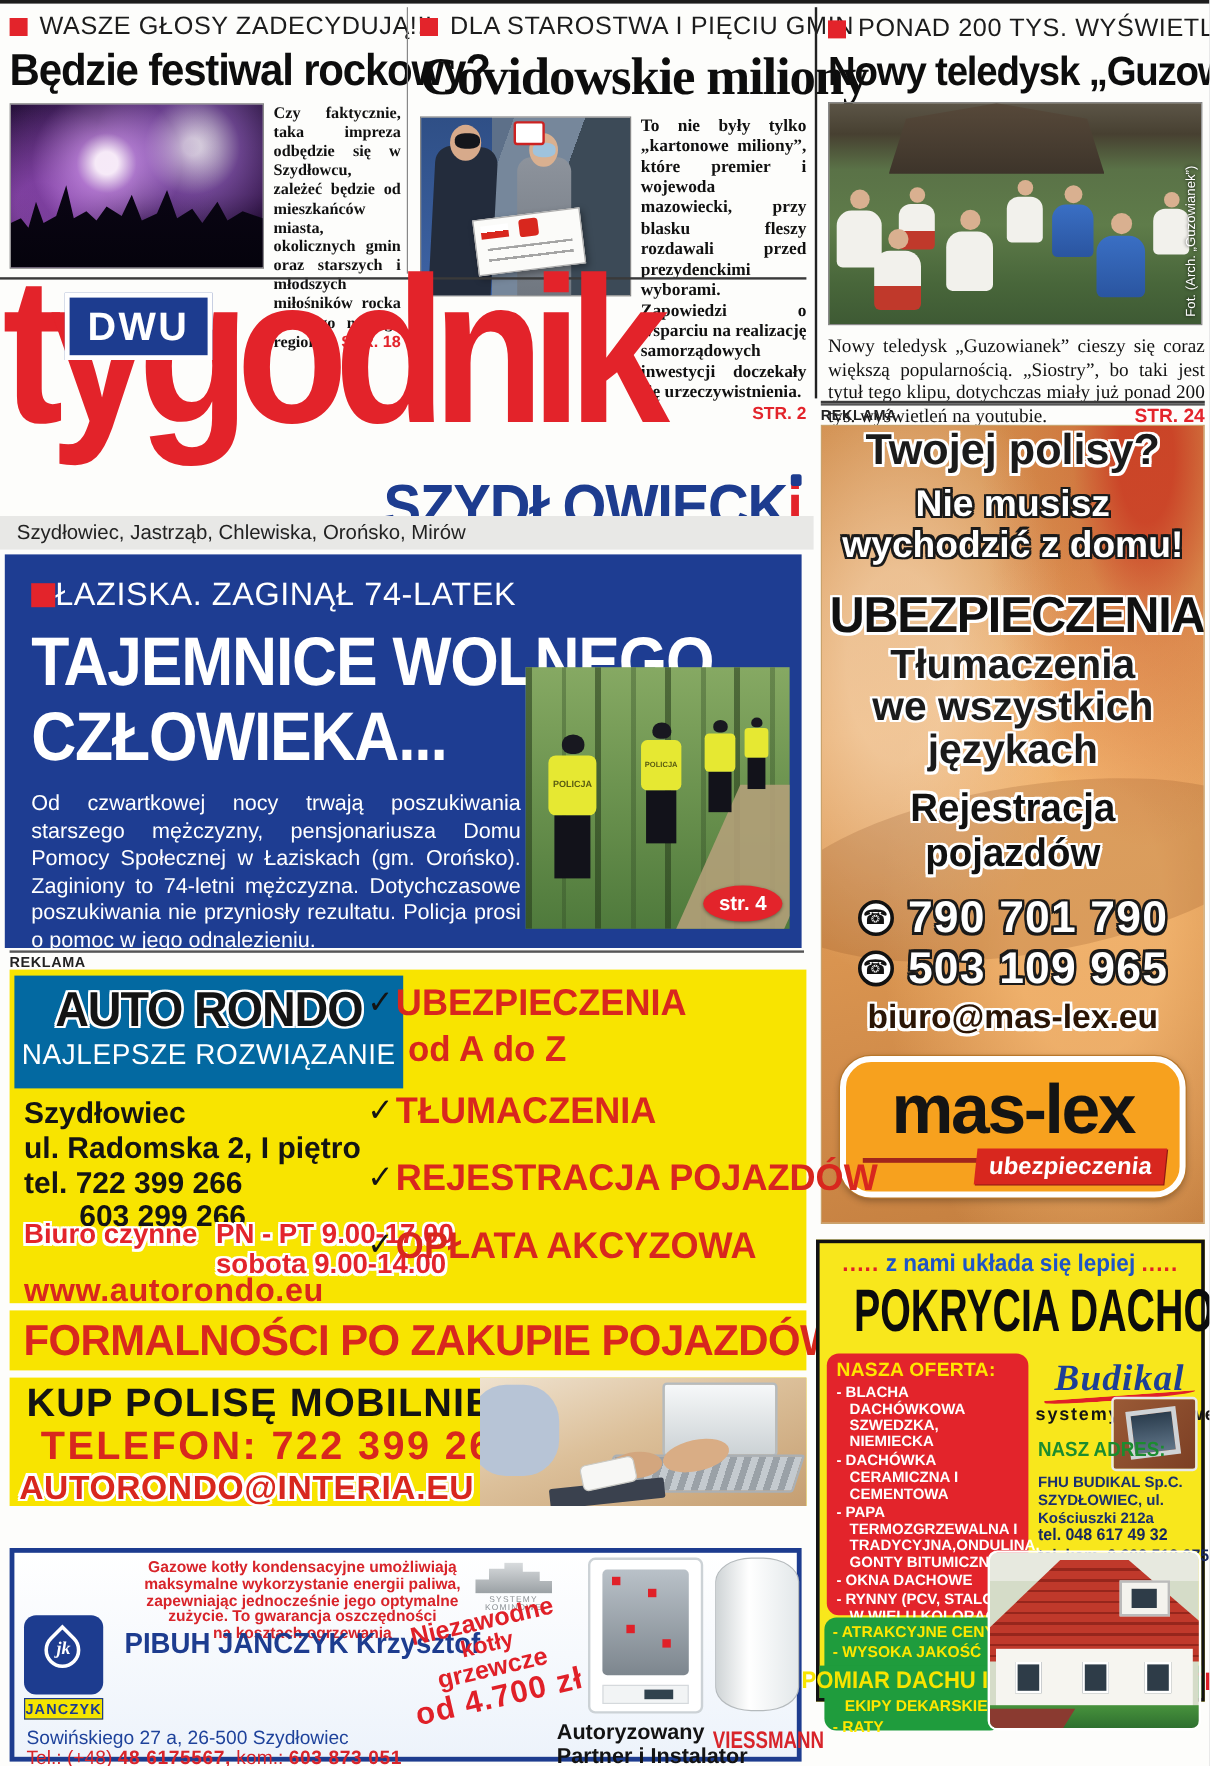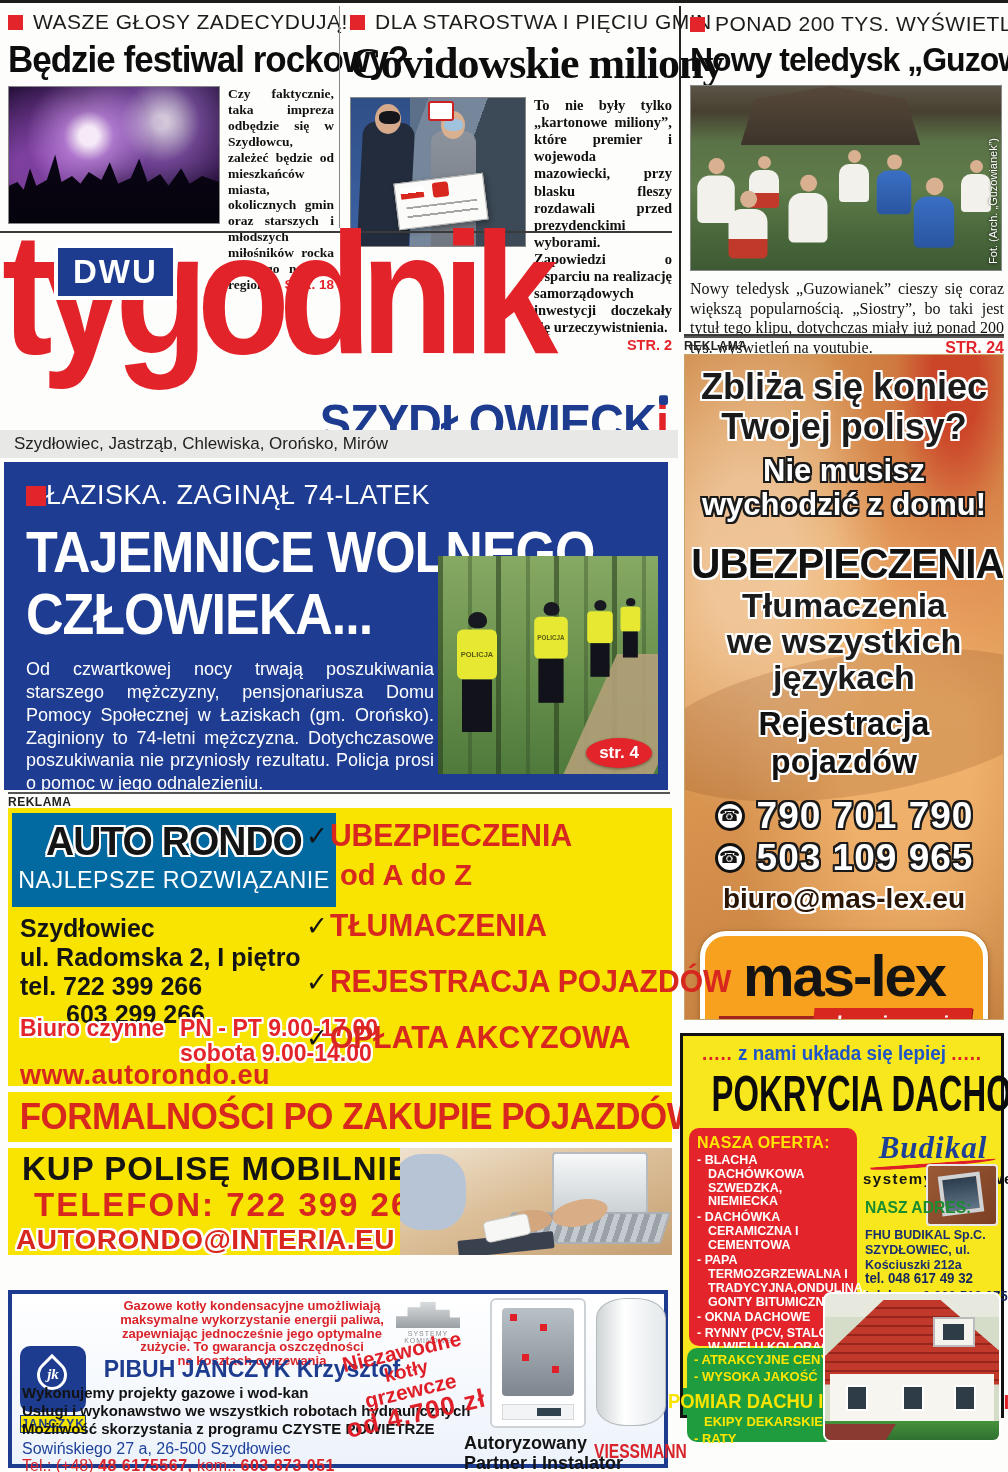--- a/index.html
+++ b/index.html
@@ -376,21 +376,20 @@
       </div>
       <div class="str4">str. 4</div>
     </div>
   </section>
 
   <div class="rlabel rl-right">REKLAMA</div>
   <div class="rlabel rl-left">REKLAMA</div>
 
   <aside id="maslex">
     <div class="mx-swoosh"></div>
-    <div class="mx mx1 ow" style="margin-top:12px">Zbliża się koniec</div>
     <div class="mx mx1 ow">Twojej polisy?</div>
     <div class="mx mx2 ob" style="margin-top:8px">Nie musisz</div>
     <div class="mx mx2 ob">wychodzić z domu!</div>
     <div class="mx mx3 ow" style="margin-top:18px">UBEZPIECZENIA</div>
     <div class="mx mx4 ow">Tłumaczenia</div>
     <div class="mx mx4 ow">we wszystkich</div>
     <div class="mx mx4 ow">językach</div>
     <div class="mx mx5 ow" style="margin-top:10px">Rejestracja pojazdów</div>
     <div class="mx mx-phone" style="margin-top:14px">
       <span class="pico">☎</span>
@@ -478,25 +477,20 @@
       <div class="jk-band">JANCZYK</div>
     </div>
     <div class="jk-intro">
       <div>Gazowe kotły kondensacyjne umożliwiają</div>
       <div>maksymalne wykorzystanie energii paliwa,</div>
       <div>zapewniając jednocześnie jego optymalne</div>
       <div>zużycie. To gwarancja oszczędności</div>
       <div>na kosztach ogrzewania</div>
     </div>
     <div class="jk-company">PIBUH JANCZYK Krzysztof</div>
-    <div class="jk-offers">
-      <div>Wykonujemy projekty gazowe i wod-kan</div>
-      <div>Usługi i wykonawstwo  we wszystkich robotach hydraulicznych</div>
-      <div><span>Możliwość skorzystania z programu </span><span>CZYSTE POWIETRZE</span></div>
-    </div>
     <div class="jk-addr">Sowińskiego 27 a, 26-500 Szydłowiec</div>
     <div class="jk-tel">
       <span>Tel.: (+48) </span><b>48 6175567,</b><span>  kom.: </span><b>603 873 051</b>
     </div>
     <div class="jk-chimney">
       <div class="jk-ch-icon"></div>
       <div class="jk-ch-label">SYSTEMY KOMINOWE</div>
     </div>
     <div class="jk-rot">
       <div class="r1">Niezawodne</div>

